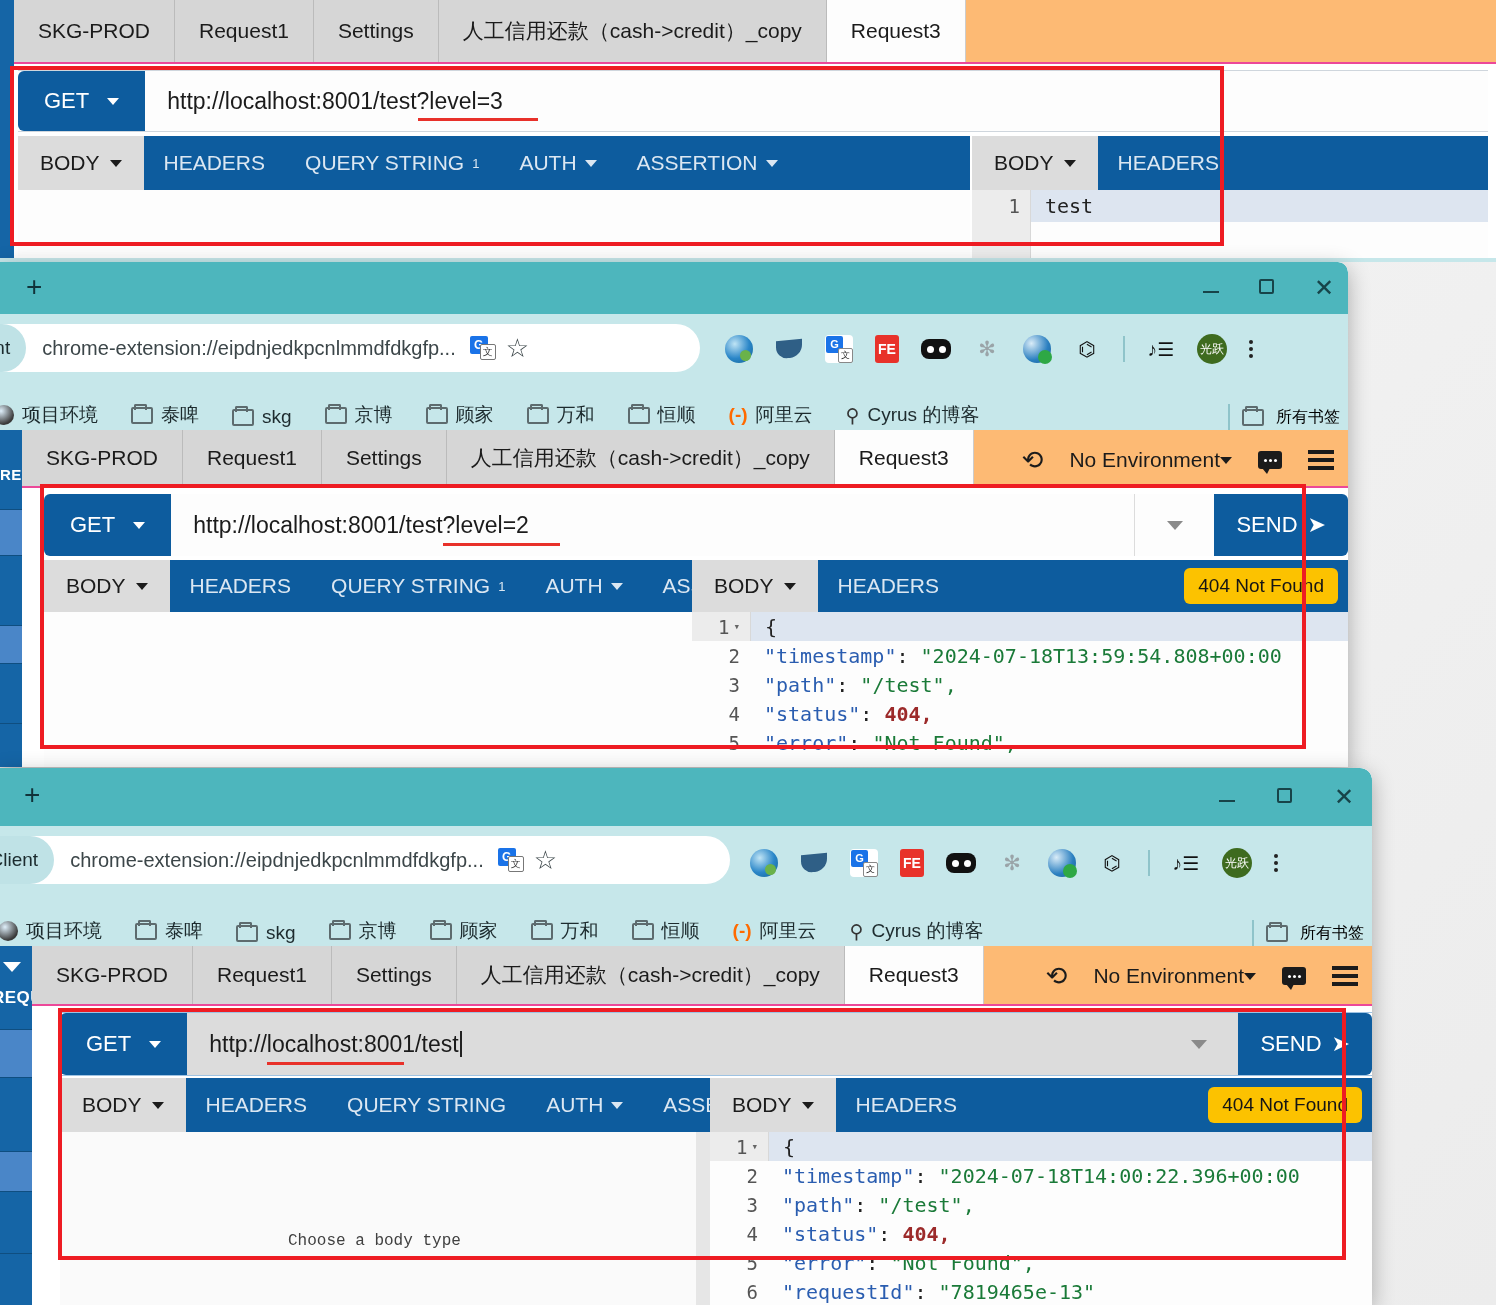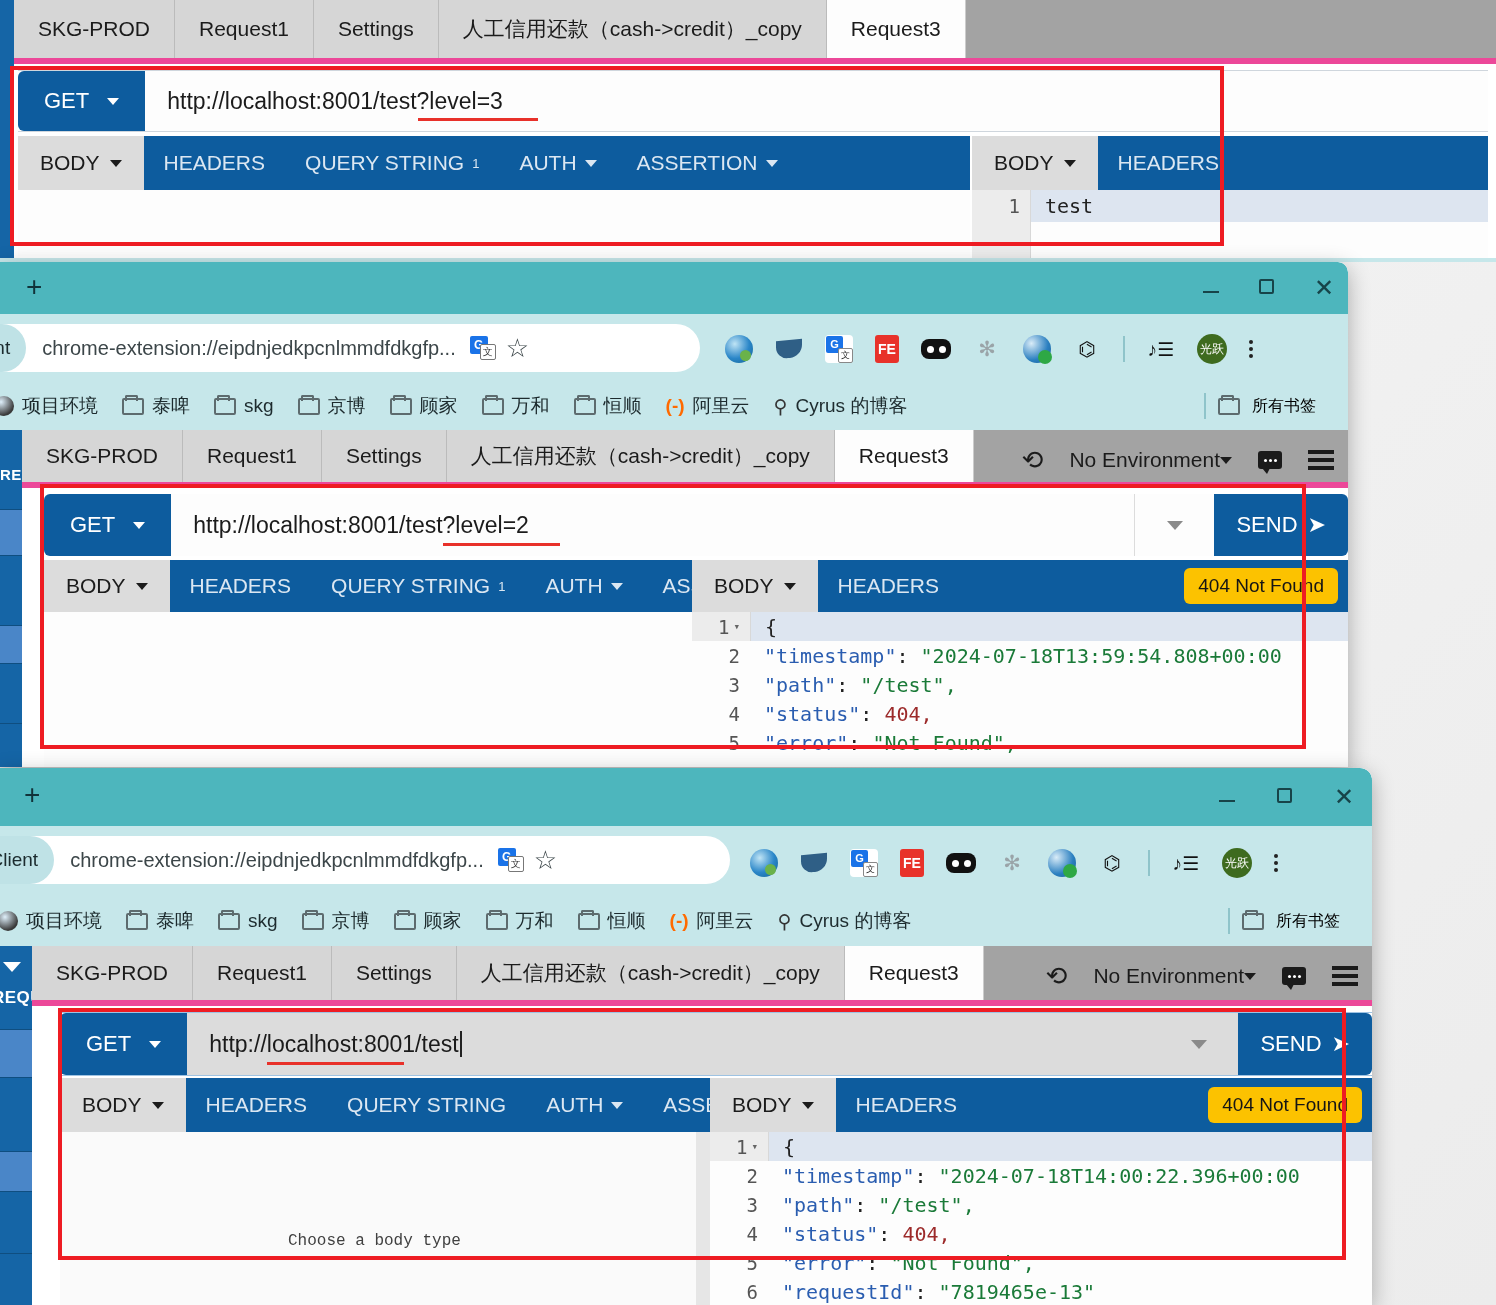--- a/index.html
+++ b/index.html
@@ -79,41 +79,41 @@
   .ticon.puzzle { color:#111; font-size:20px; }
   .ticon.media { color:#111; font-size:19px; }
   .avatar { width: 30px; height: 30px; border-radius: 50%; background: #3e6b1f;
             color: #fff; font-size: 12px; display: flex; align-items: center;
             justify-content: center; }
   .kebab { font-size: 22px; color: #222; letter-spacing: 0; line-height: 10px;
            display:flex; flex-direction:column; gap:3px; align-items:center;}
   .kebab i { width:4px;height:4px;background:#222;border-radius:50%; display:block;}
   .vdiv { width: 2px; height: 26px; background: #8fc4ca; }
 
-  .bookmarks { background: #c6e7ea; height: 48px; display: flex; align-items: center;
-               gap: 16px; position: relative; }
+  .bookmarks { background: #c6e7ea; height: 48px; display: flex; align-items: flex-end;
+               gap: 25px; position: relative; }
   .bm { display: flex; align-items: center; gap: 8px; font-size: 19px;
         color: #1d2b2e; white-space: nowrap; padding: 2px 4px; }
   .folder { width: 22px; height: 17px; border: 2px solid #5d6b6e; border-radius: 2px;
             position: relative; }
   .folder::before { content:""; position:absolute; left:1px; top:-5px; width:9px;height:4px;
             border:2px solid #5d6b6e; border-bottom:none; border-radius:2px 2px 0 0;}
   .ali { color:#ff6a00; font-size: 19px; font-weight: 700; }
   .globe-s { width:20px;height:20px;border-radius:50%;
              background: radial-gradient(circle at 35% 30%, #dff0fb, #3a3a3a 70%); }
   .cyrus-ic { font-size: 19px; color:#333; }
-  .bm-right { position:absolute; right: 32px; display:flex; align-items:center; gap:12px; }
+  .bm-right { position:absolute; right: 8px; display:flex; align-items:center; gap:12px; }
 
   
   .rc { position: relative; background: #fff; }
   .rc-sidebar { position:absolute; left:0; top:0; bottom:0; width:40px;
                 background:#1565a6; }
   .rc-sidebar .sb-row { border-bottom: 1px solid #0f4e80; }
-  .rc-tabbar { background: #a3a3a3; height: 60px; display: flex; align-items: stretch;
-               border-bottom: 6px solid #ec4899; position: relative; }
+  .rc-tabbar { background: #fdba74; height: 60px; display: flex; align-items: stretch;
+               border-bottom: 2px solid #ec4899; position: relative; }
   .rc-tab { display:flex; align-items:center; padding: 0 24px; font-size: 21px;
             color: #1b1b1b; background: #d6d6d6; border-right: 1px solid #bbb;
             white-space: nowrap; }
   .rc-tab.active { background: #fdfdfd; border-right-color:#ccc; }
   .rc-right { position:absolute; right: 14px; top:0; height: 60px;
               display:flex; align-items:center; gap: 26px; }
   .refresh-ic { font-size: 26px; color: #1b1b1b; display:inline-block;
                 transform: scaleX(-1); }
   .env-sel { font-size: 21px; color:#1b1b1b; display:flex; align-items:center; gap:0;}
   .caret { width:0;height:0;border-left:6px solid transparent;border-right:6px solid transparent;
@@ -161,21 +161,21 @@
   .editor { background:#fdfdfd; font-family:"DejaVu Sans Mono", monospace; }
   .ed-line { display:flex; height:29px; align-items:center; }
   .ed-line.hl { background:#dde5f0; }
   .gutter { width: 58px; text-align: right; padding-right: 10px; color:#555;
             font-size: 19px; background:#ececec; height:100%; display:flex;
             align-items:center; justify-content:flex-end; gap:4px;}
   .gutter.plain { background: transparent; }
   .fold { font-size:11px; color:#666; }
   .code { padding-left: 14px; font-size: 20px; white-space: pre; color:#222;
           border-left: 1px solid #d8d8d8; height:100%; display:flex; align-items:center;}
-  .k { color:#2a5db0; } .s { color:#1a7a38; } .n { color:#9c2a2a; } .p { color:#222; }
+  .k { color:#2a5db0; } .s { color:#1a7a38; } .n { color:#9c2a2a;font-weight:bold; } .p { color:#222; }
   .placeholder { color:#404040; font-size:16px; font-family:Liberation Mono, monospace;}
 
   
   .redbox { position: absolute; border: 4px solid #ee1c23; pointer-events:none; }
 </style>
 </head>
 <body>
 
 <div id="root">
 

